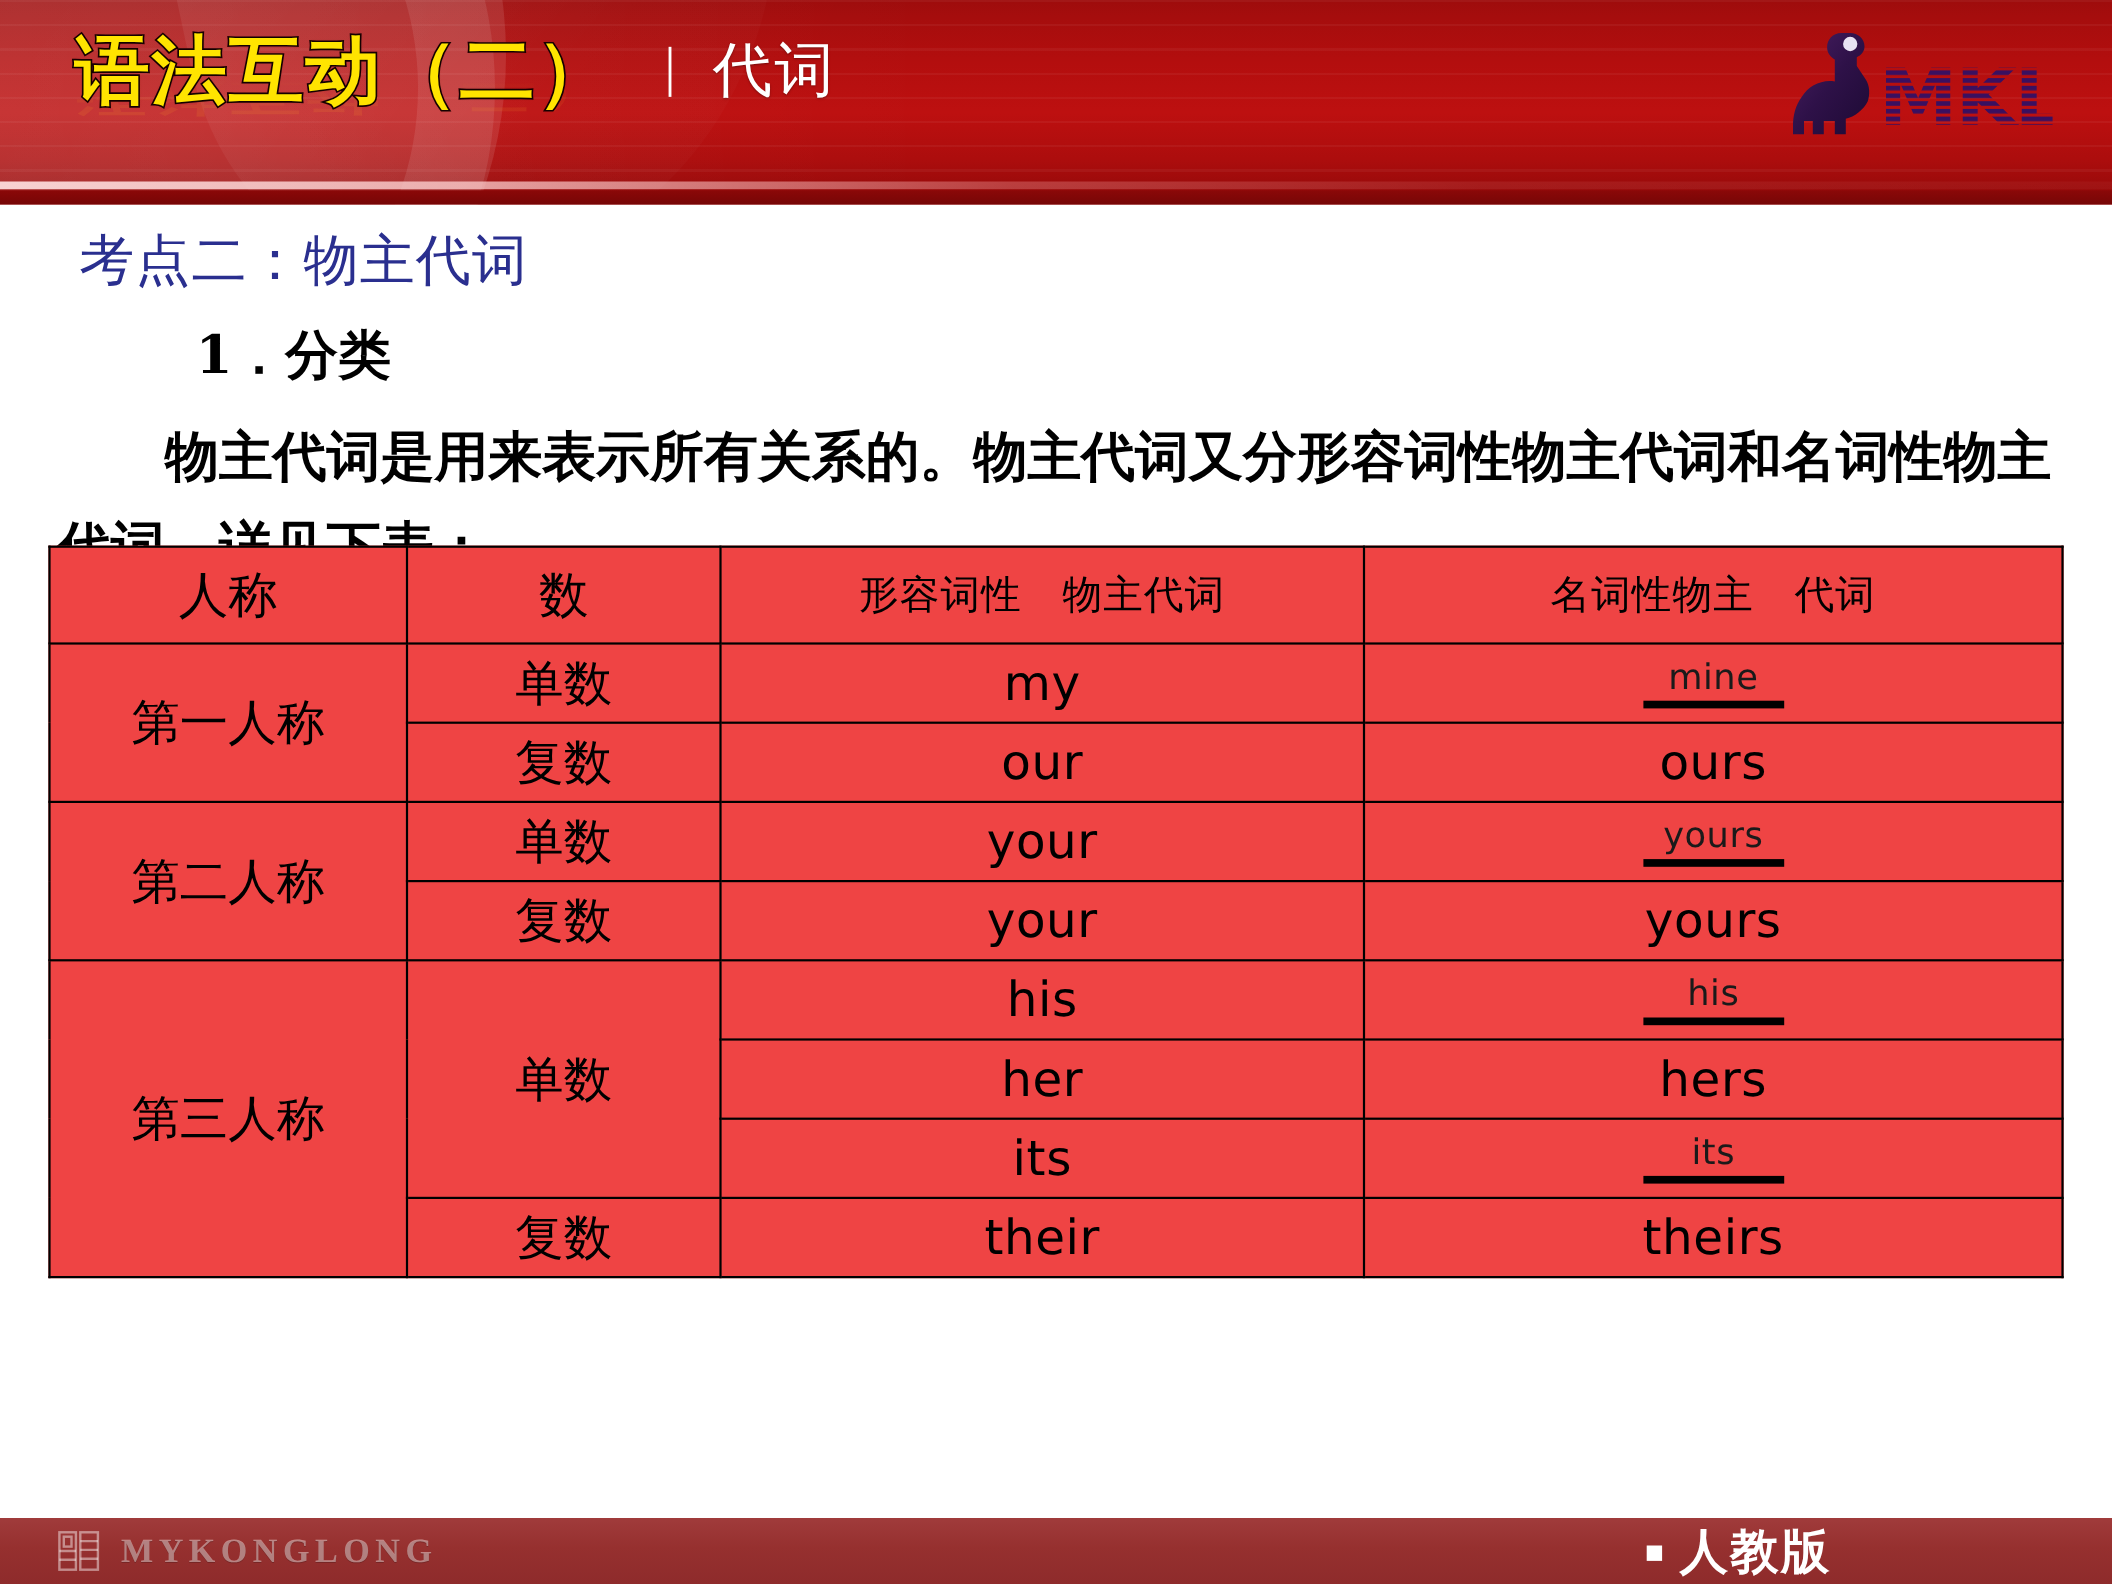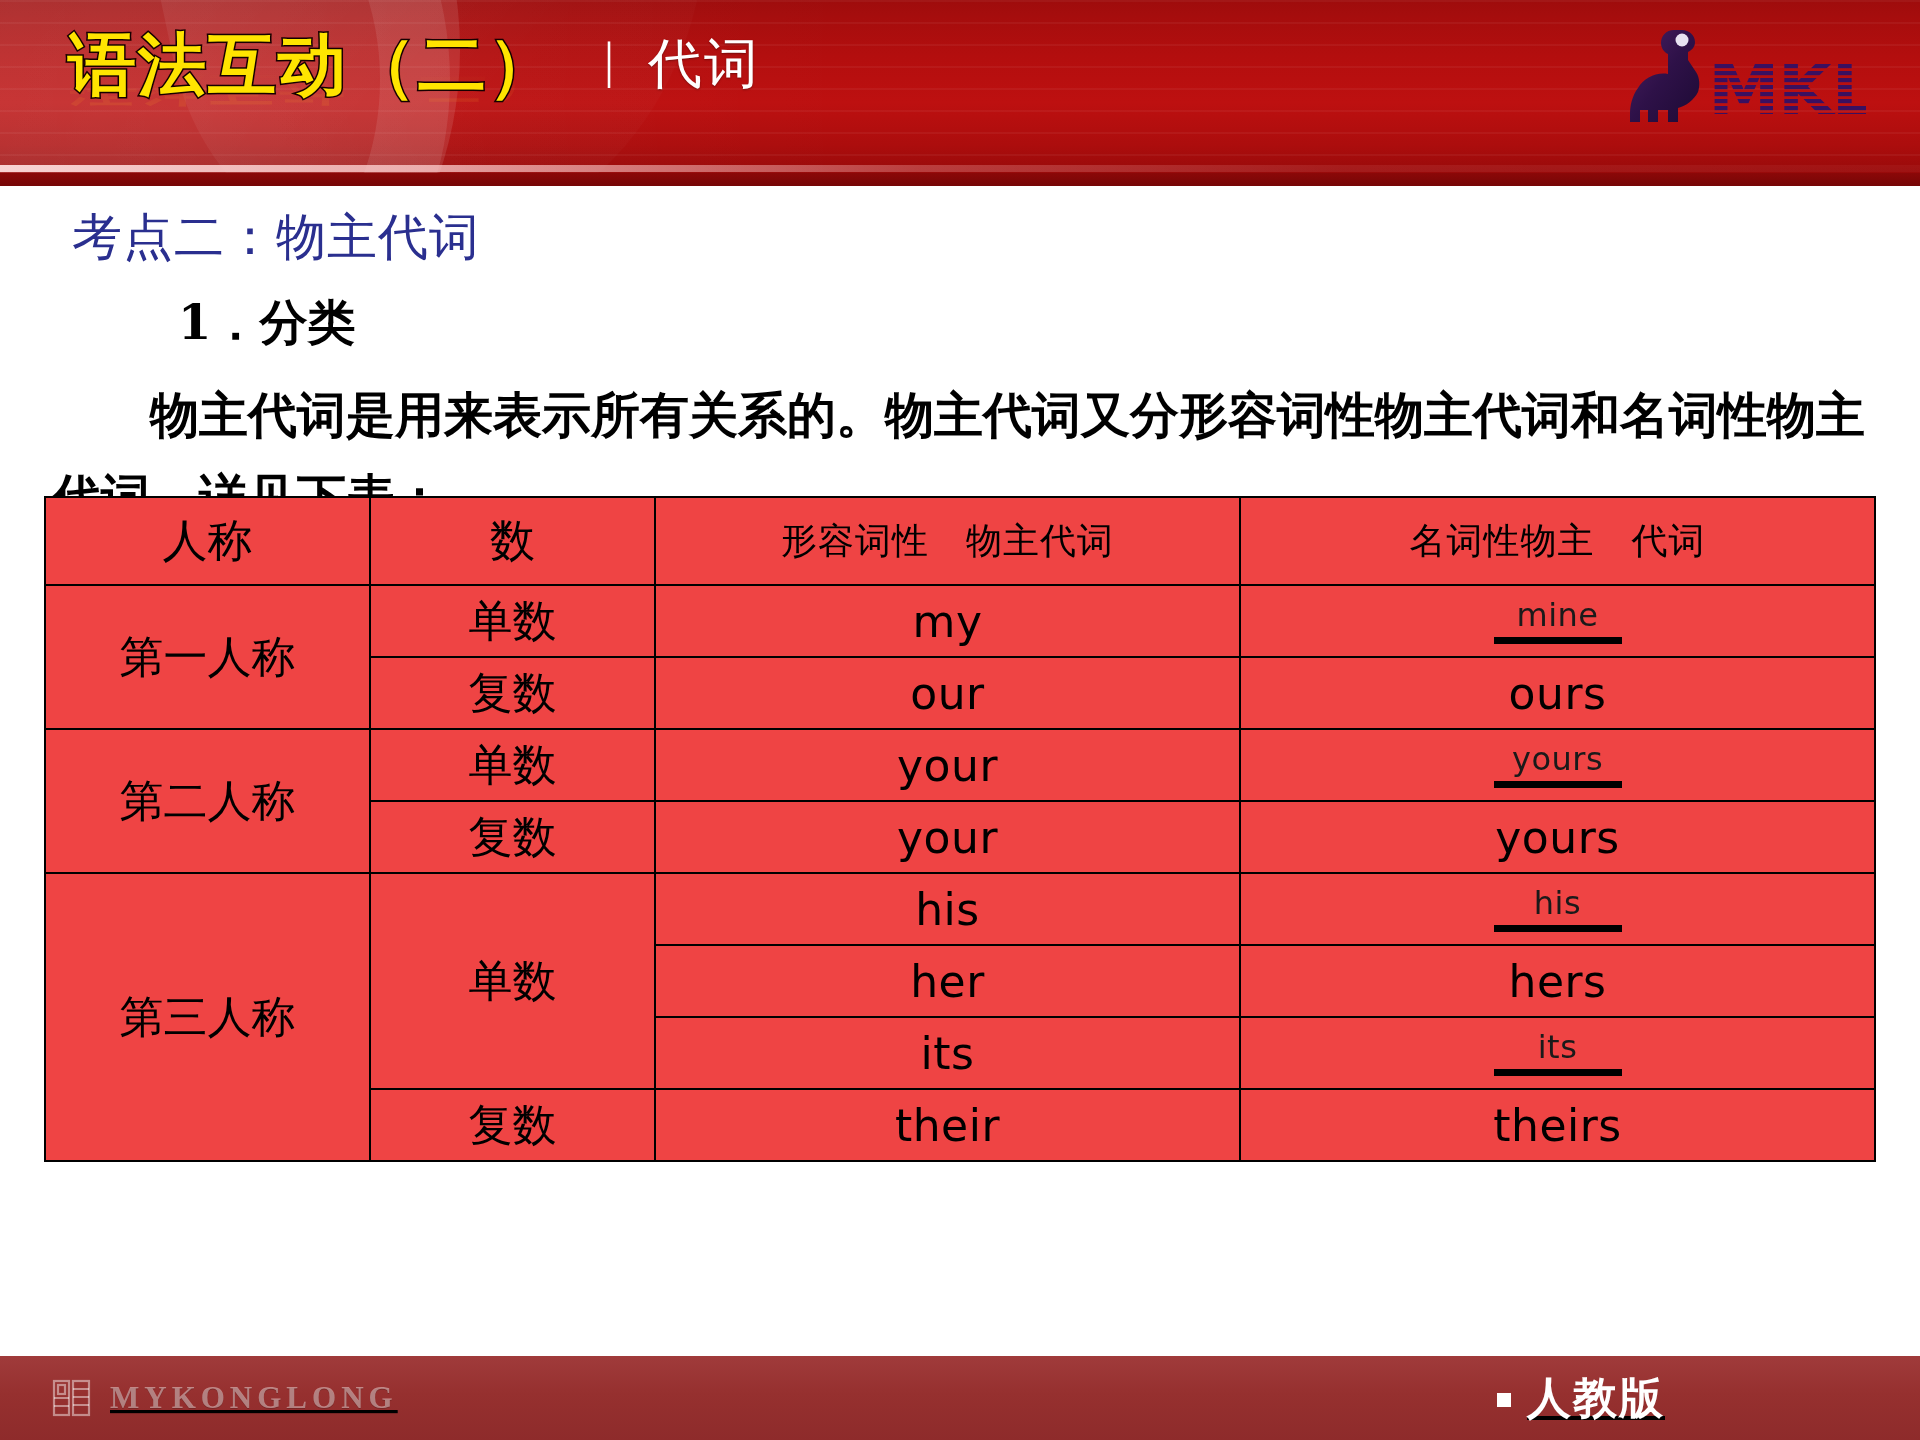--- a/index.html
+++ b/index.html
@@ -258,26 +258,25 @@
     height: 7px;
     background: #000;
     margin: 6px auto 0 auto;
   }
 
   
   .footer {
     position: absolute;
     left: 0; bottom: 0;
     width: 1920px;
-    height: 84px;
+    height: 60px;
     background: linear-gradient(180deg, #a03b3b 0%, #96302f 45%, #8e2b2b 100%);
     display: flex;
     align-items: center;
     justify-content: space-between;
-    text-decoration: underline;
   }
   .footer-left {
     display: flex;
     align-items: center;
     gap: 16px;
     padding-left: 50px;
   }
   .footer-brand {
     font-family: "Liberation Serif", "DejaVu Serif", serif;
     font-size: 31px;

